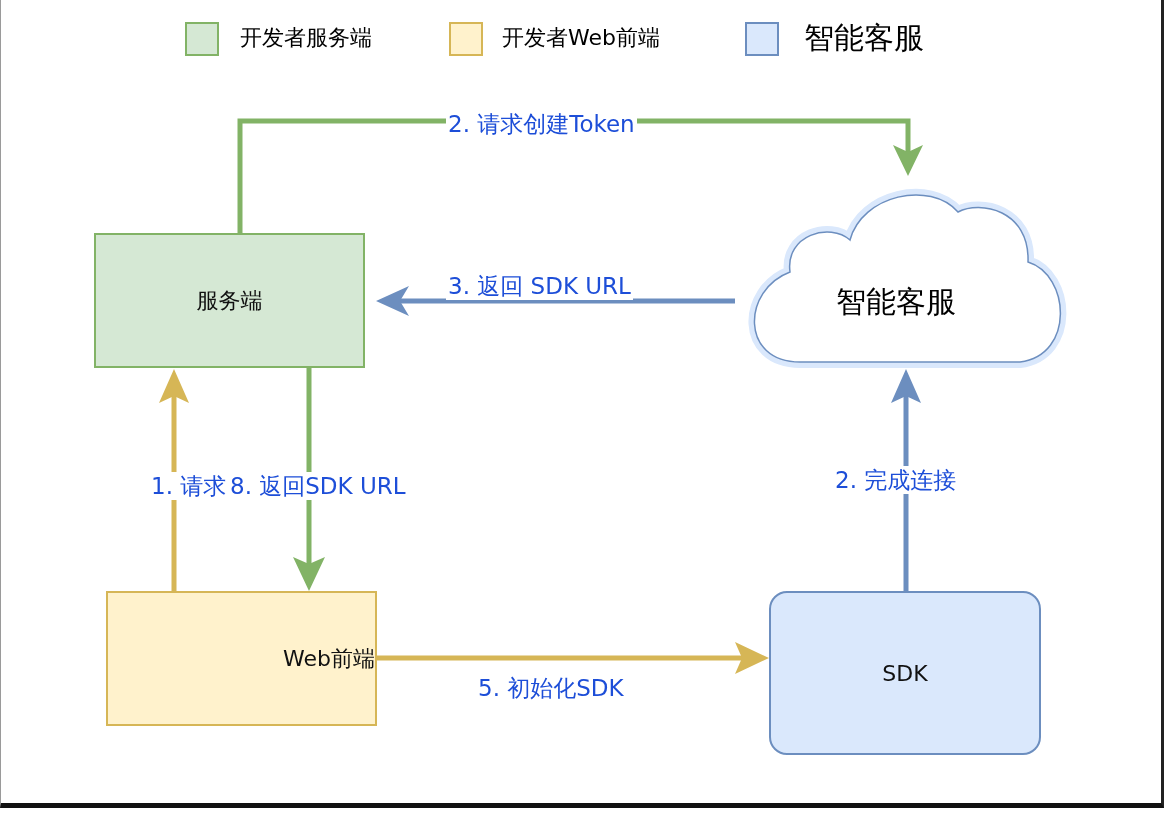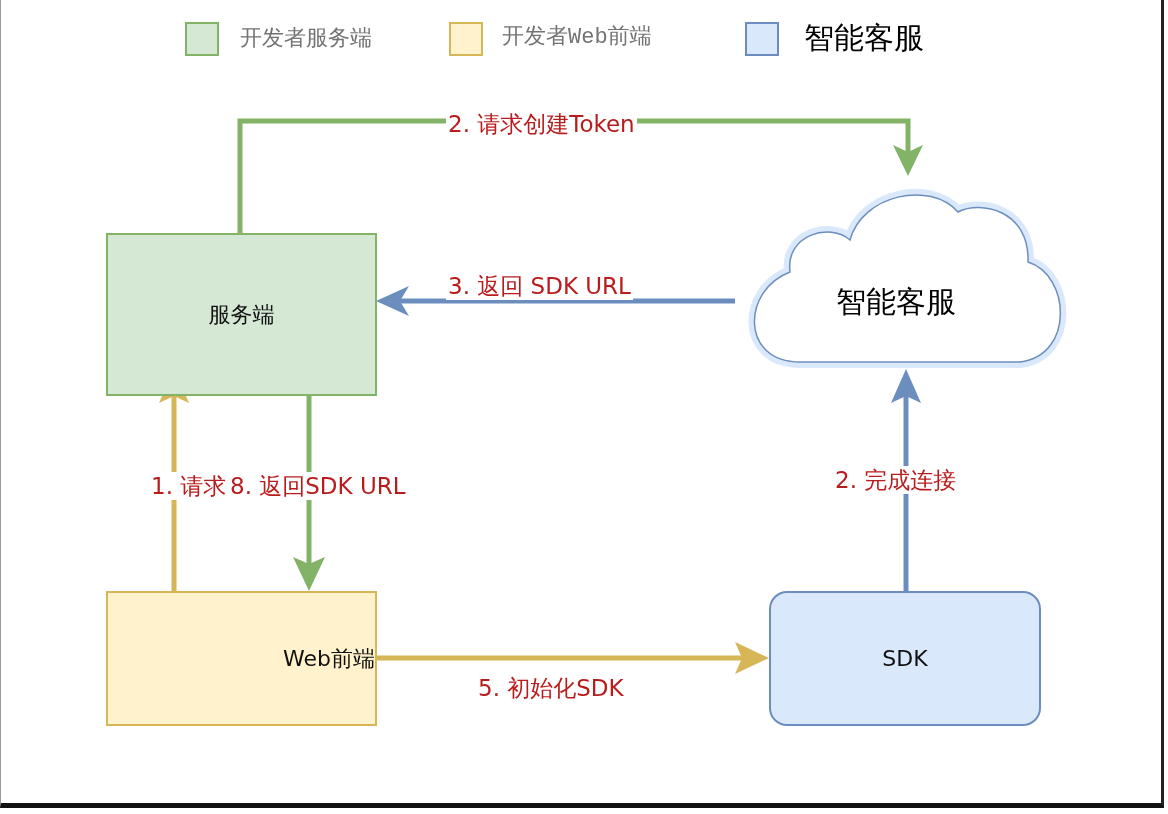--- a/index.html
+++ b/index.html
@@ -3,35 +3,35 @@
 <meta charset="utf-8">
 <style>
   html, body { margin: 0; padding: 0; background: #ffffff; }
   body { width: 1168px; height: 814px; position: relative; overflow: hidden;
          font-family: "DejaVu Sans", "Liberation Sans", sans-serif; color: #111; }
   #frame { position: absolute; left: 0; top: 0; width: 1164px; height: 808px;
            border-left: 1px solid #9a9a9a; border-right: 3px solid #222; border-bottom: 5px solid #111;
            box-sizing: border-box; }
   svg { position: absolute; left: 0; top: 0; }
   .legend-swatch { position: absolute; width: 34px; height: 34px; box-sizing: border-box; border: 2px solid; }
-  .legend-label { position: absolute; font-size: 22px; line-height: 34px; white-space: nowrap; color: #737373; }
+  .legend-label { position: absolute; font-size: 22px; line-height: 34px; white-space: nowrap; color: #000000; }
   .legend-label.big { font-size: 30px; color: #000; }
   .box { position: absolute; box-sizing: border-box; border: 2px solid; display: flex; align-items: center; justify-content: center; font-size: 22px; }
-  .edge-label { position: absolute; font-size: 23px; background: #ffffff; white-space: nowrap; line-height: 28px; padding: 0 2px; color: #b91c1c; }
+  .edge-label { position: absolute; font-size: 23px; background: #ffffff; white-space: nowrap; line-height: 28px; padding: 0 2px; color: #1d4ed8; }
   .cloud-label { position: absolute; font-size: 30px; white-space: nowrap; color: #000; }
 </style>
 </head>
 <body>
 
 <div id="frame"></div>
 
 <div class="legend-swatch" style="left: 185px; top: 22px; background: rgb(213, 232, 212); border-color: rgb(130, 179, 102);"></div>
 <div class="legend-label" style="left:240px;top:21px;">开发者服务端</div>
 <div class="legend-swatch" style="left: 449px; top: 22px; background: rgb(255, 242, 204); border-color: rgb(214, 182, 86);"></div>
-<div class="legend-label" style="left:502px;top:21px;font-family:Liberation Mono, monospace;">开发者Web前端</div>
+<div class="legend-label" style="left:502px;top:21px;">开发者Web前端</div>
 <div class="legend-swatch" style="left: 745px; top: 22px; background: rgb(218, 232, 252); border-color: rgb(108, 142, 191);"></div>
 <div class="legend-label big" style="left:804px;top:21px;">智能客服</div>
 
 <svg width="1168" height="814">
 
   <polyline id="line-e2" points="240,234 240,121 908,121 908,162" fill="none" stroke-width="5" stroke="#82b366"></polyline>
   <polygon id="head-e2" points="893,145 908,176 923,145 908,152" fill="#82b366"></polygon>
 
   <line id="line-e3" x1="735" y1="301" x2="392" y2="301" stroke-width="5" stroke="#6c8ebf"></line>
   <polygon id="head-e3" points="376,301 409,286 400,301 409,316" fill="#6c8ebf"></polygon>
@@ -45,27 +45,27 @@
   <line id="line-e5" x1="376" y1="658" x2="752" y2="658" stroke-width="5" stroke="#d6b656"></line>
   <polygon id="head-e5" points="769,658 735,642 742,658 735,674" fill="#d6b656"></polygon>
 
   <line id="line-e6" x1="906" y1="591" x2="906" y2="385" stroke-width="5" stroke="#6c8ebf"></line>
   <polygon id="head-e6" points="906,369 891,403 906,396 921,403" fill="#6c8ebf"></polygon>
 
   <path id="cloud-halo" d="M800,362 C740,362 742,290 790,272 C785,235 830,222 850,240 C862,195 930,180 958,212 C980,200 1030,210 1028,262 C1070,275 1075,355 1020,362 Z" stroke-width="12" fill="none" stroke="#dae8fc"></path>
   <path id="cloud-shape" d="M800,362 C740,362 742,290 790,272 C785,235 830,222 850,240 C862,195 930,180 958,212 C980,200 1030,210 1028,262 C1070,275 1075,355 1020,362 Z" stroke-width="1.5" fill="#ffffff" stroke="#6c8ebf"></path>
 </svg>
 
-<div class="box" id="node-server" style="left: 106px; top: 233px; width: 271px; height: 163px; background: rgb(213, 232, 212); border-color: rgb(130, 179, 102); justify-content: center;">
+<div class="box" id="node-server" style="left: 94px; top: 233px; width: 271px; height: 135px; background: rgb(213, 232, 212); border-color: rgb(130, 179, 102); justify-content: center;">
   <span>服务端</span>
 </div>
 <div class="box" id="node-web" style="left: 106px; top: 591px; width: 271px; height: 135px; background: rgb(255, 242, 204); border-color: rgb(214, 182, 86); justify-content: flex-end;">
   <span>Web前端</span>
 </div>
-<div class="box" id="node-sdk" style="left: 769px; top: 591px; width: 272px; height: 135px; border-radius: 18px; background: rgb(218, 232, 252); border-color: rgb(108, 142, 191);">
+<div class="box" id="node-sdk" style="left: 769px; top: 591px; width: 272px; height: 164px; border-radius: 18px; background: rgb(218, 232, 252); border-color: rgb(108, 142, 191);">
   <span>SDK</span>
 </div>
 <div class="cloud-label" style="left:836px;top:282px;">智能客服</div>
 
 <div class="edge-label" style="left:446px;top:110px;">2. 请求创建Token</div>
 <div class="edge-label" style="left:446px;top:272px;text-align:center;">3. 返回 SDK URL</div>
 <div class="edge-label" style="left:118px;top:472px;margin-left:31px;">1. 请求</div>
 <div class="edge-label" style="left:228px;top:472px;">8. 返回SDK URL</div>
 <div class="edge-label" style="left:476px;top:646px;margin-top:28px;">5. 初始化SDK</div>
 <div class="edge-label" style="left:833px;top:466px;">2. 完成连接</div>

